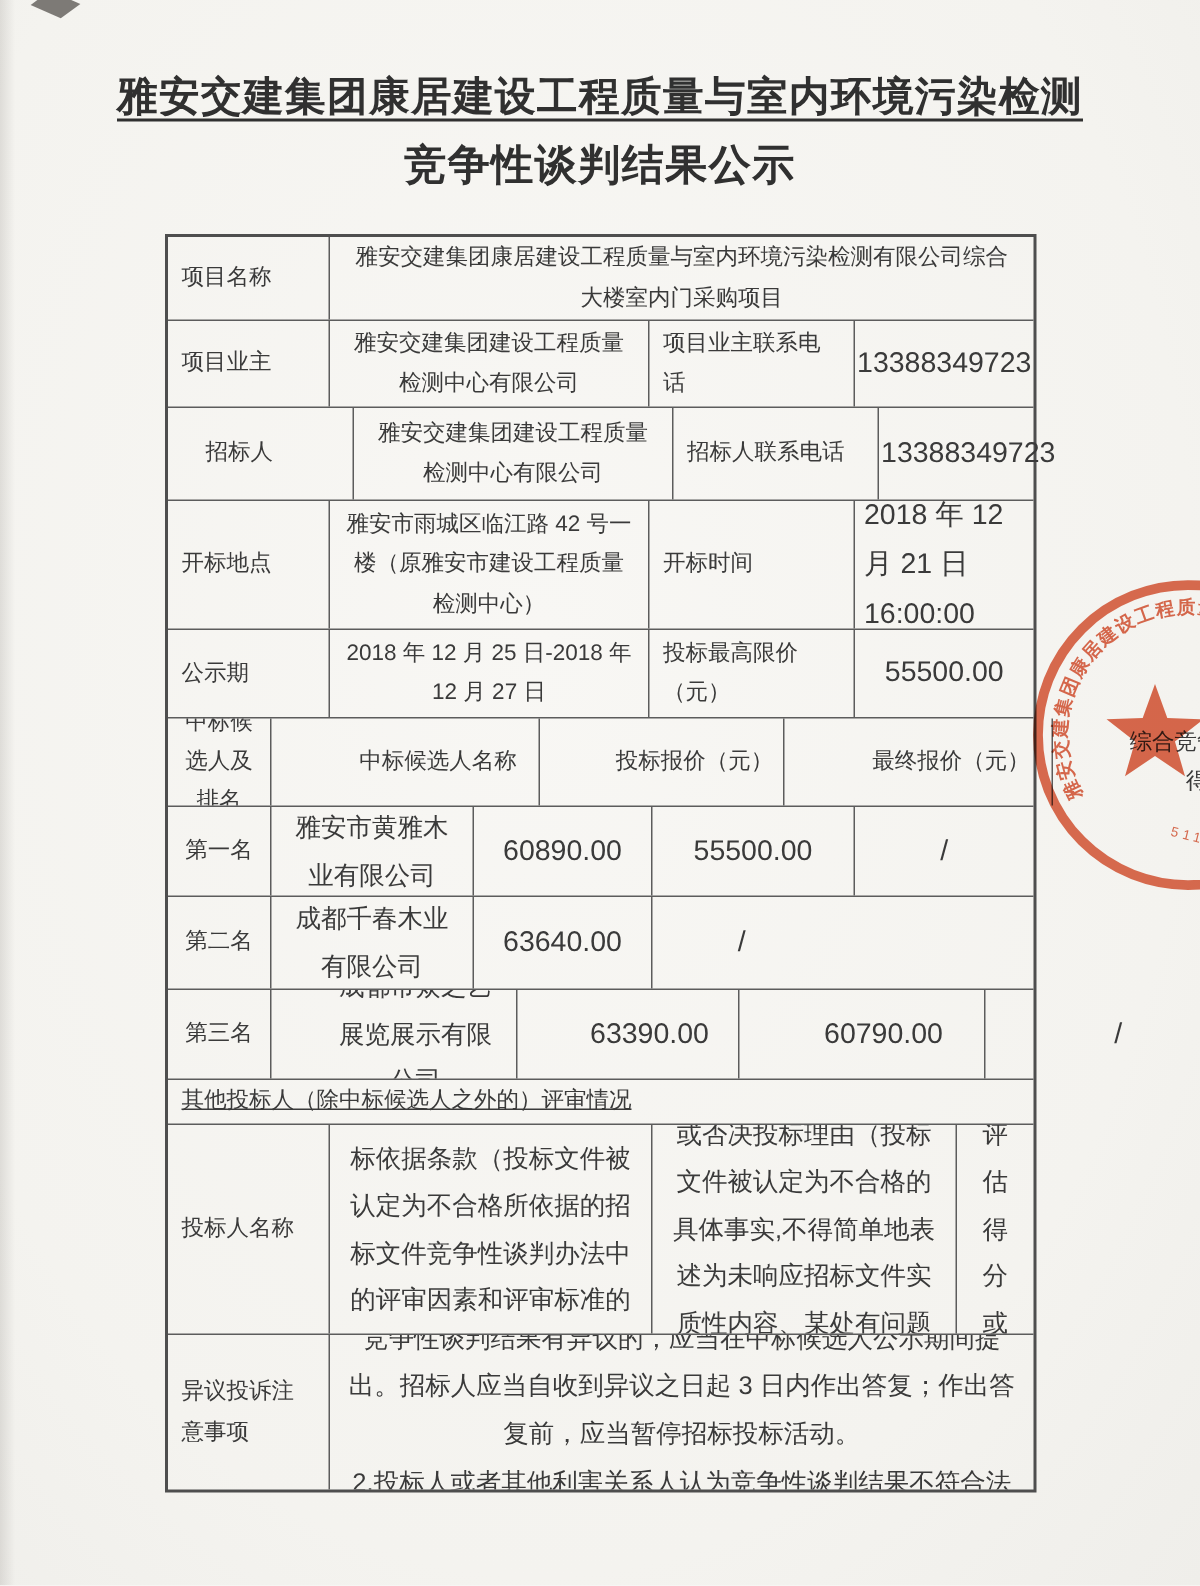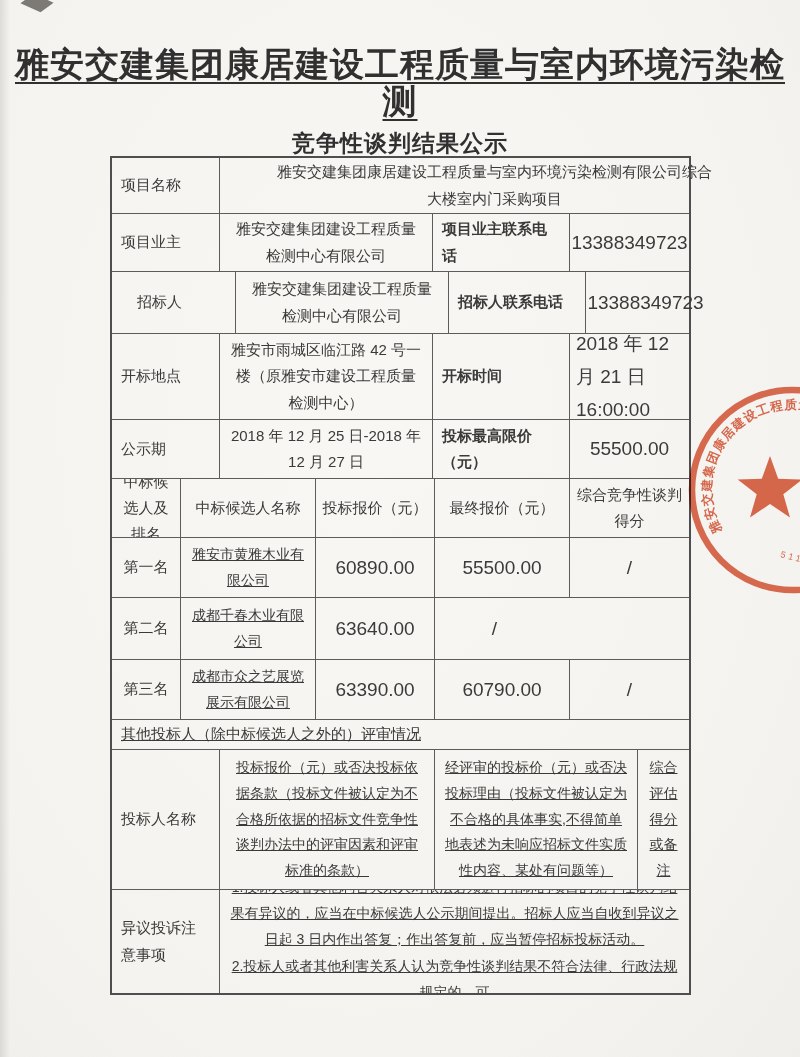--- a/index.html
+++ b/index.html
@@ -12,53 +12,53 @@
   .sheet{position:absolute;inset:0;overflow:hidden;
     background:radial-gradient(ellipse at 45% 40%, #f8f7f4 0%, #f4f3ef 70%, #efeeea 100%);}
   
   .edge-shadow{position:absolute;left:0;top:0;width:10px;height:1057px;
     background:linear-gradient(90deg, rgba(120,115,110,0.18), rgba(120,115,110,0));}
   .corner-mark{position:absolute;left:26px;top:-4px;width:22px;height:14px;
     background:#55514d;transform:rotate(24deg) skewX(-30deg);opacity:.75;}
 
   
   .title-block{position:absolute;left:0;top:46px;width:800px;text-align:center;}
-  .title-line{font-size:34px;font-weight:bold;letter-spacing:1px;color:#303030;
+  .title-line{font-size:27px;font-weight:bold;letter-spacing:1px;color:#303030;
     text-decoration:underline;text-decoration-thickness:2px;text-underline-offset:6px;
     line-height:37px;}
-  .subtitle{font-size:23px;font-weight:bold;color:#303030;margin-top:8px;letter-spacing:1px;}
+  .subtitle{font-size:28px;font-weight:bold;color:#303030;margin-top:8px;letter-spacing:1px;}
 
   
   .doc-table{position:absolute;left:110px;top:156px;width:577px;height:835px;
     border:2px solid #4e4e4e;box-sizing:content-box;background:transparent;}
   .trow{display:flex;box-sizing:border-box;border-bottom:1px solid #5c5c5c;}
   .trow:last-child{border-bottom:none;}
   .cell{box-sizing:border-box;border-right:1px solid #5c5c5c;display:flex;
     align-items:center;font-size:15px;line-height:1.75;overflow:hidden;}
   .cell.last{border-right:none;}
   .lab{padding:4px 9px;justify-content:flex-start;text-align:left;}
   .val{padding:4px 10px;justify-content:flex-start;text-align:center;}
   .ctr{padding:4px 6px;justify-content:center;text-align:center;}
   .num{padding:4px 6px;justify-content:center;font-size:19px;}
-  .small{font-size:14px;line-height:1.85;text-decoration:underline;}
+  .small{font-size:17px;line-height:1.85;}
   .top-align{align-items:center;}
 
   
-  .cA1{flex:0 0 108px;} .cA2{flex:0 0 213px;} .cA3{flex:0 0 137px;font-weight:bold;} .cA4{flex:0 0 119px;}
+  .cA1{flex:0 0 108px;} .cA2{flex:0 0 213px;} .cA3{flex:0 0 137px;} .cA4{flex:0 0 119px;}
   .cAspan{flex:0 0 469px;}
   
   .cB1{flex:0 0 69px;} .cB2{flex:0 0 135px;} .cB3{flex:0 0 119px;} .cB4{flex:0 0 135px;} .cB5{flex:0 0 119px;}
   
   .cC1{flex:0 0 108px;} .cC2{flex:0 0 215px;} .cC3{flex:0 0 203px;} .cC4{flex:0 0 51px;}
   
   .cD2{flex:0 0 469px;}
 
   
-  .r1{height:56px;gap:40px;} .r2{height:58px;} .r3{height:62px;padding-left:16px;} .r4{height:86px;} .r5{height:59px;}
-  .r6{height:59px;} .r7{height:60px;} .r8{height:62px;} .r9{height:60px;}
+  .r1{height:56px;} .r2{height:58px;} .r3{height:62px;padding-left:16px;} .r4{height:86px;} .r5{height:59px;}
+  .r6{height:59px;gap:44px;} .r7{height:60px;} .r8{height:62px;} .r9{height:60px;gap:29px;}
   .r10{height:30px;text-decoration:underline;} .r11{height:140px;} .r12{height:103px;}
 
   .notice-text p{margin:0 0 2px 0;}
 
   
   .seal{position:absolute;left:652px;top:350px;width:280px;height:280px;
     mix-blend-mode:multiply;opacity:.92;pointer-events:none;}
 </style>
 </head>
 <body>

